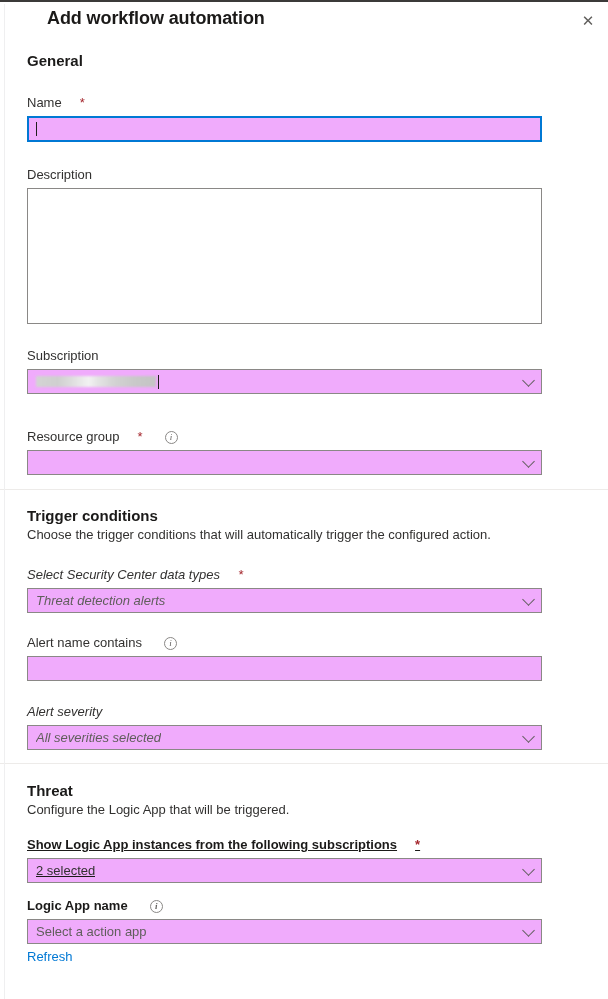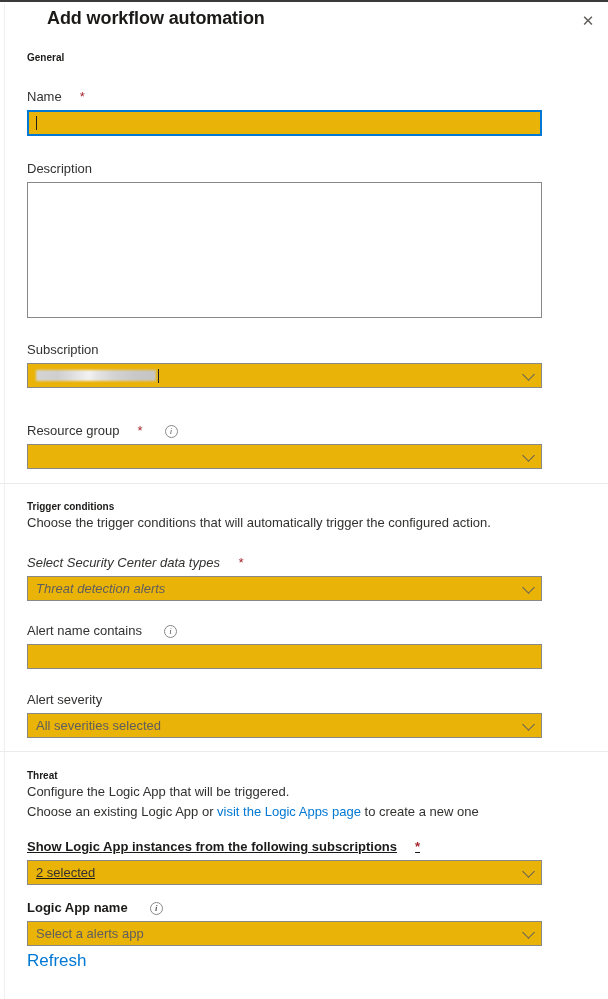--- a/index.html
+++ b/index.html
@@ -62,21 +62,21 @@
     cursor: pointer;
     background: none;
     border: none;
     padding: 0;
     font-family: "Liberation Sans", sans-serif;
   }
 
   .section { padding: 0 27px; box-sizing: border-box; }
 
   .section-title {
-    font-size: 10px;
+    font-size: 15px;
     font-weight: bold;
     color: #1b1a19;
     margin: 0;
   }
   .section-desc {
     font-size: 13px;
     color: #323130;
     margin: 2px 0 0 0;
     line-height: 18px;
   }
@@ -119,21 +119,21 @@
     line-height: 1;
     cursor: pointer;
     box-sizing: border-box;
   }
 
   .control {
     position: relative;
     width: 515px;
     height: 25px;
     border: 1px solid #8a8886;
-    background: #eab308;
+    background: #f0abfc;
     box-sizing: border-box;
     display: flex;
     align-items: center;
     padding: 0 28px 0 8px;
     font-size: 13px;
     color: #323130;
   }
   .control.focused {
     border: 2px solid #0078d4;
     padding-left: 7px;
@@ -261,56 +261,53 @@
     <div class="field" style="margin-top:22px;">
       <div class="label">
         <span>Alert name contains</span>
         <span class="info-icon">i</span>
       </div>
       <div class="control">
         <span class="value"></span>
       </div>
     </div>
 
-    <div class="field" style="margin-top:23px;">
+    <div class="field" style="margin-top:23px;font-style:italic;">
       <div class="label">
         <span>Alert severity</span>
       </div>
       <div class="control">
         <span class="value placeholder">All severities selected</span>
         <span class="caret"></span>
       </div>
     </div>
   </div>
 
   <div class="divider" style="margin-top:13px;"></div>
 
   <div class="section" style="padding-top:18px;">
     <div class="section-title">Threat</div>
     <p class="section-desc">Configure the Logic App that will be triggered.</p>
-    <p class="section-desc">
-      <span>Choose an existing Logic App or </span><a class="link">visit the Logic Apps page</a><span> to create a new one</span>
-    </p>
 
     <div class="field" style="margin-top:18px;text-decoration:underline;">
       <div class="label bold">
         <span>Show Logic App instances from the following subscriptions</span>
         <span class="req">*</span>
       </div>
       <div class="control">
         <span class="value">2 selected</span>
         <span class="caret"></span>
       </div>
     </div>
 
     <div class="field" style="margin-top:15px;">
       <div class="label bold">
         <span>Logic App name</span>
         <span class="info-icon">i</span>
       </div>
       <div class="control">
-        <span class="value placeholder">Select a alerts app</span>
-        <span class="caret"></span>
-      </div>
-      <a class="link" style="display:inline-block;margin-top:5px;font-size:17px;">Refresh</a>
+        <span class="value placeholder">Select a action app</span>
+        <span class="caret"></span>
+      </div>
+      <a class="link" style="display:inline-block;margin-top:5px;font-size:13px;">Refresh</a>
     </div>
   </div>
 </div>
 
 </body></html>

